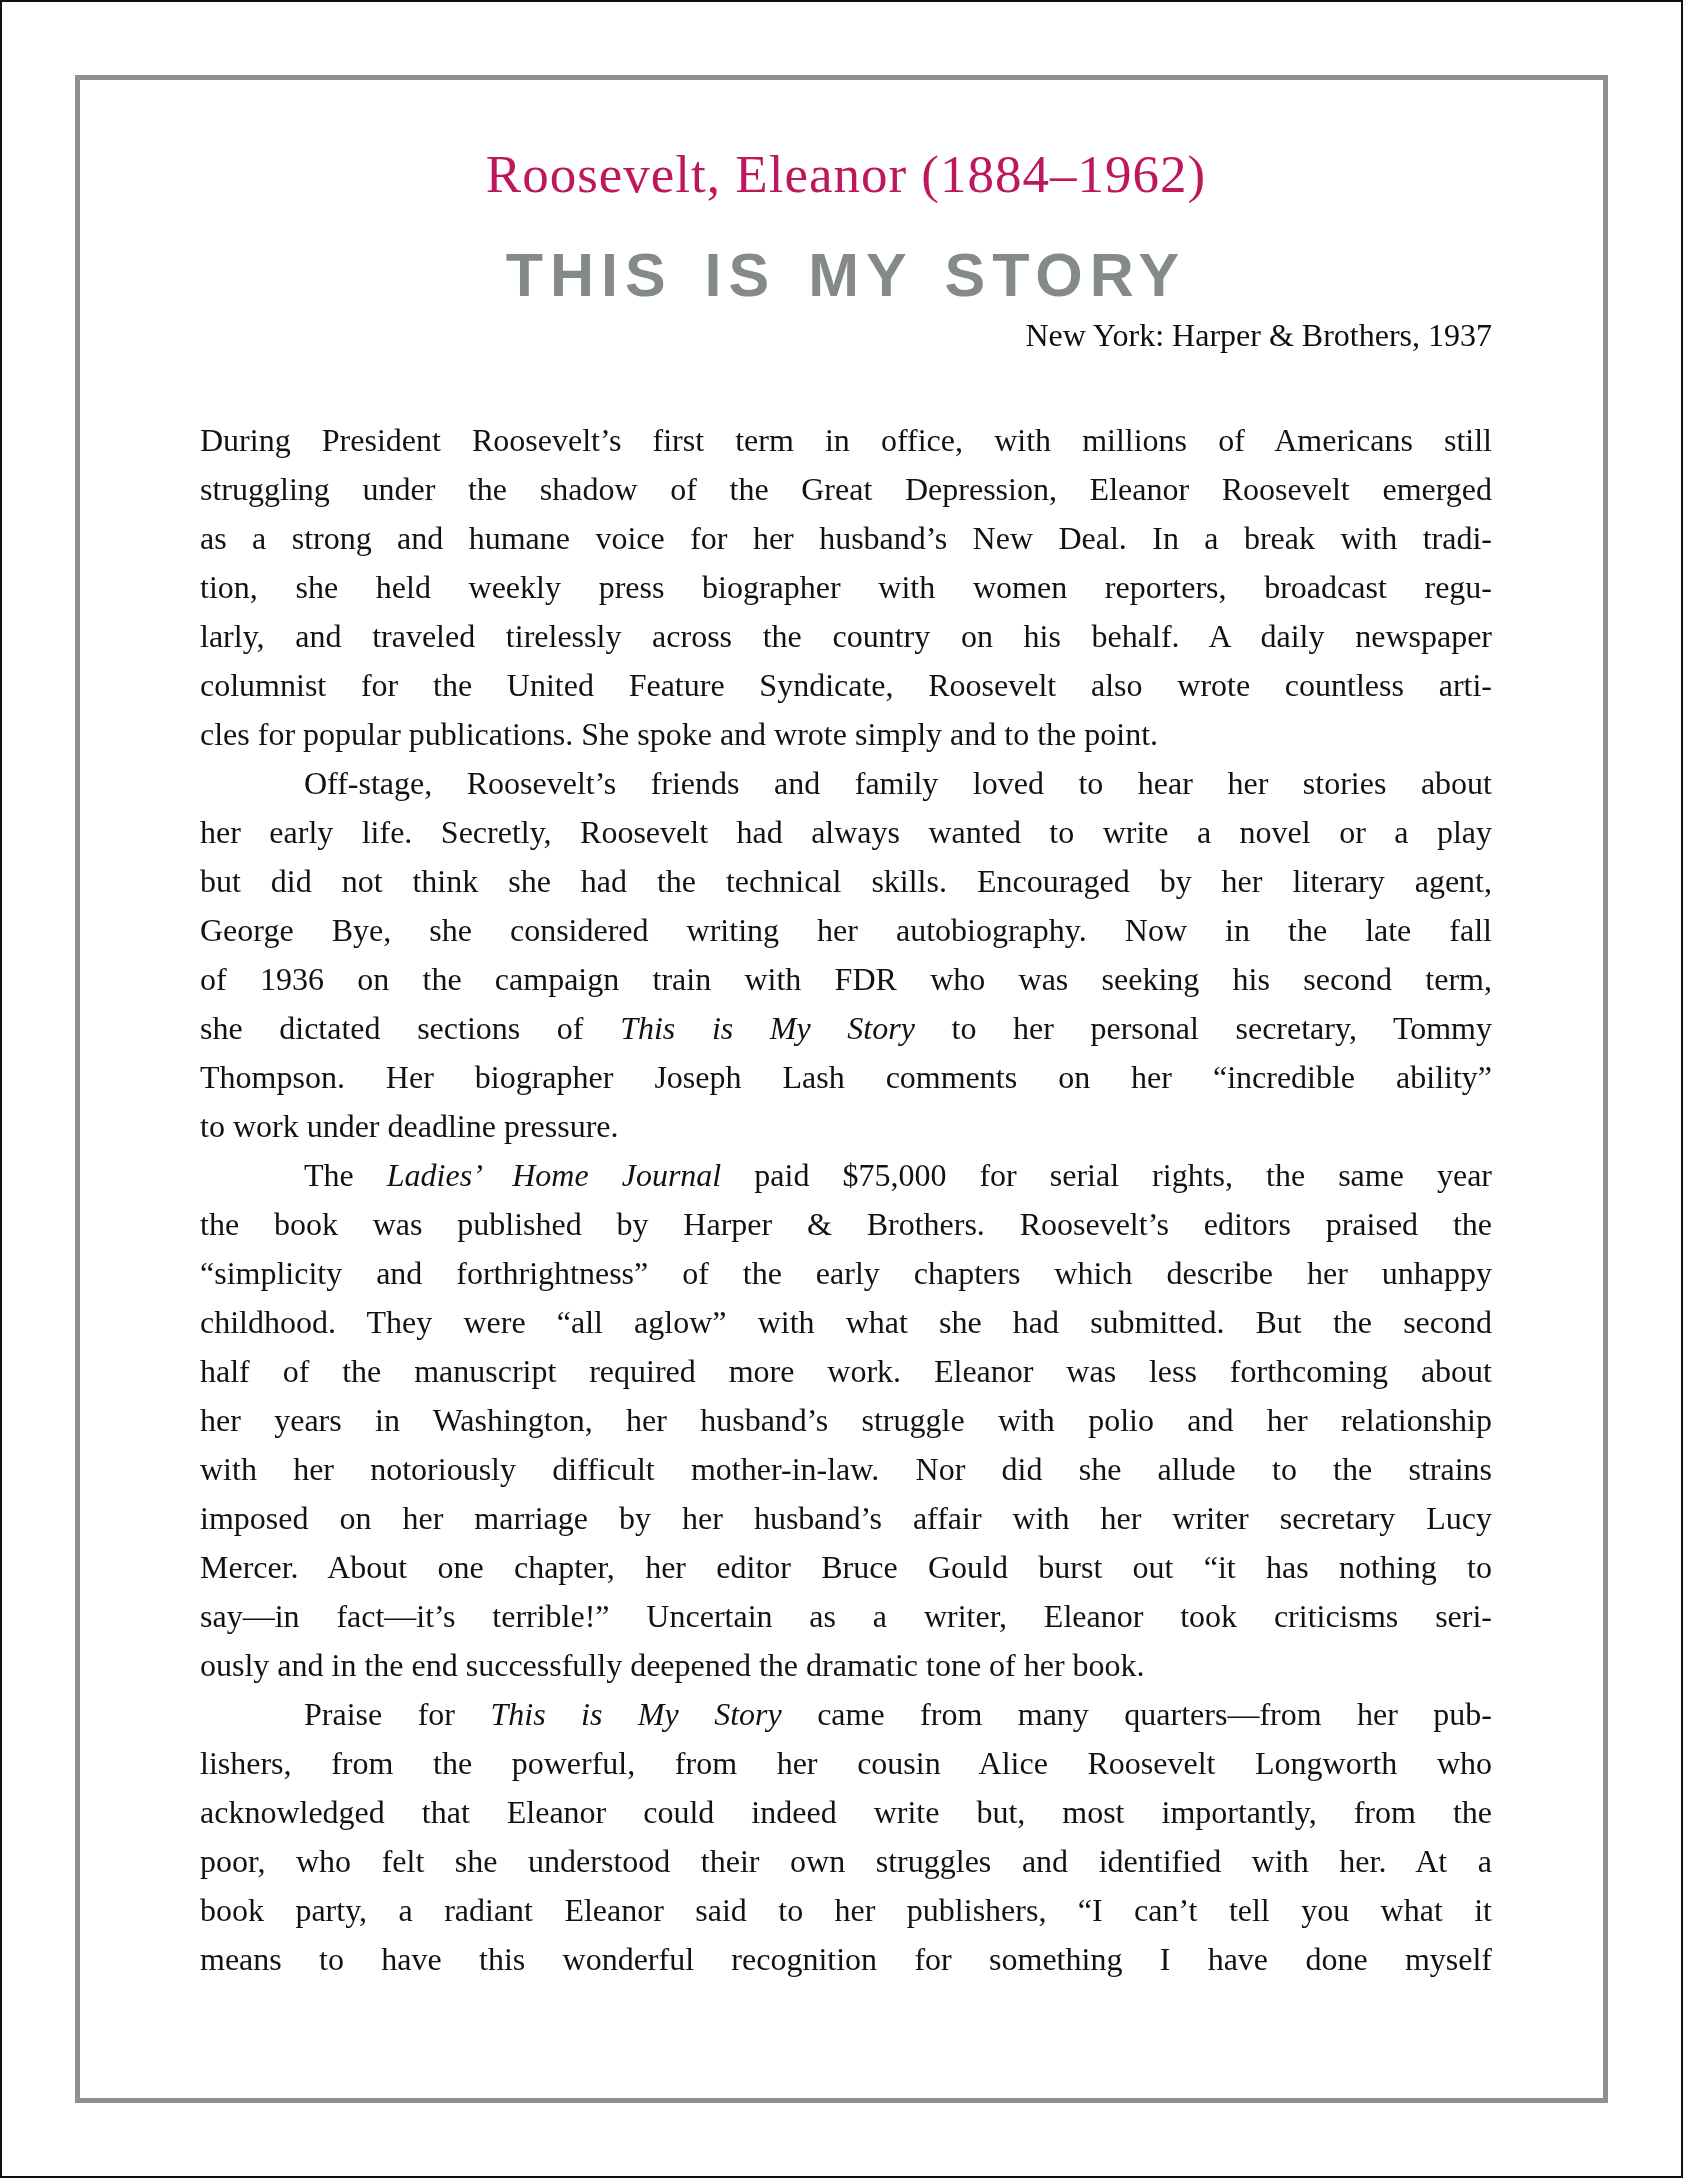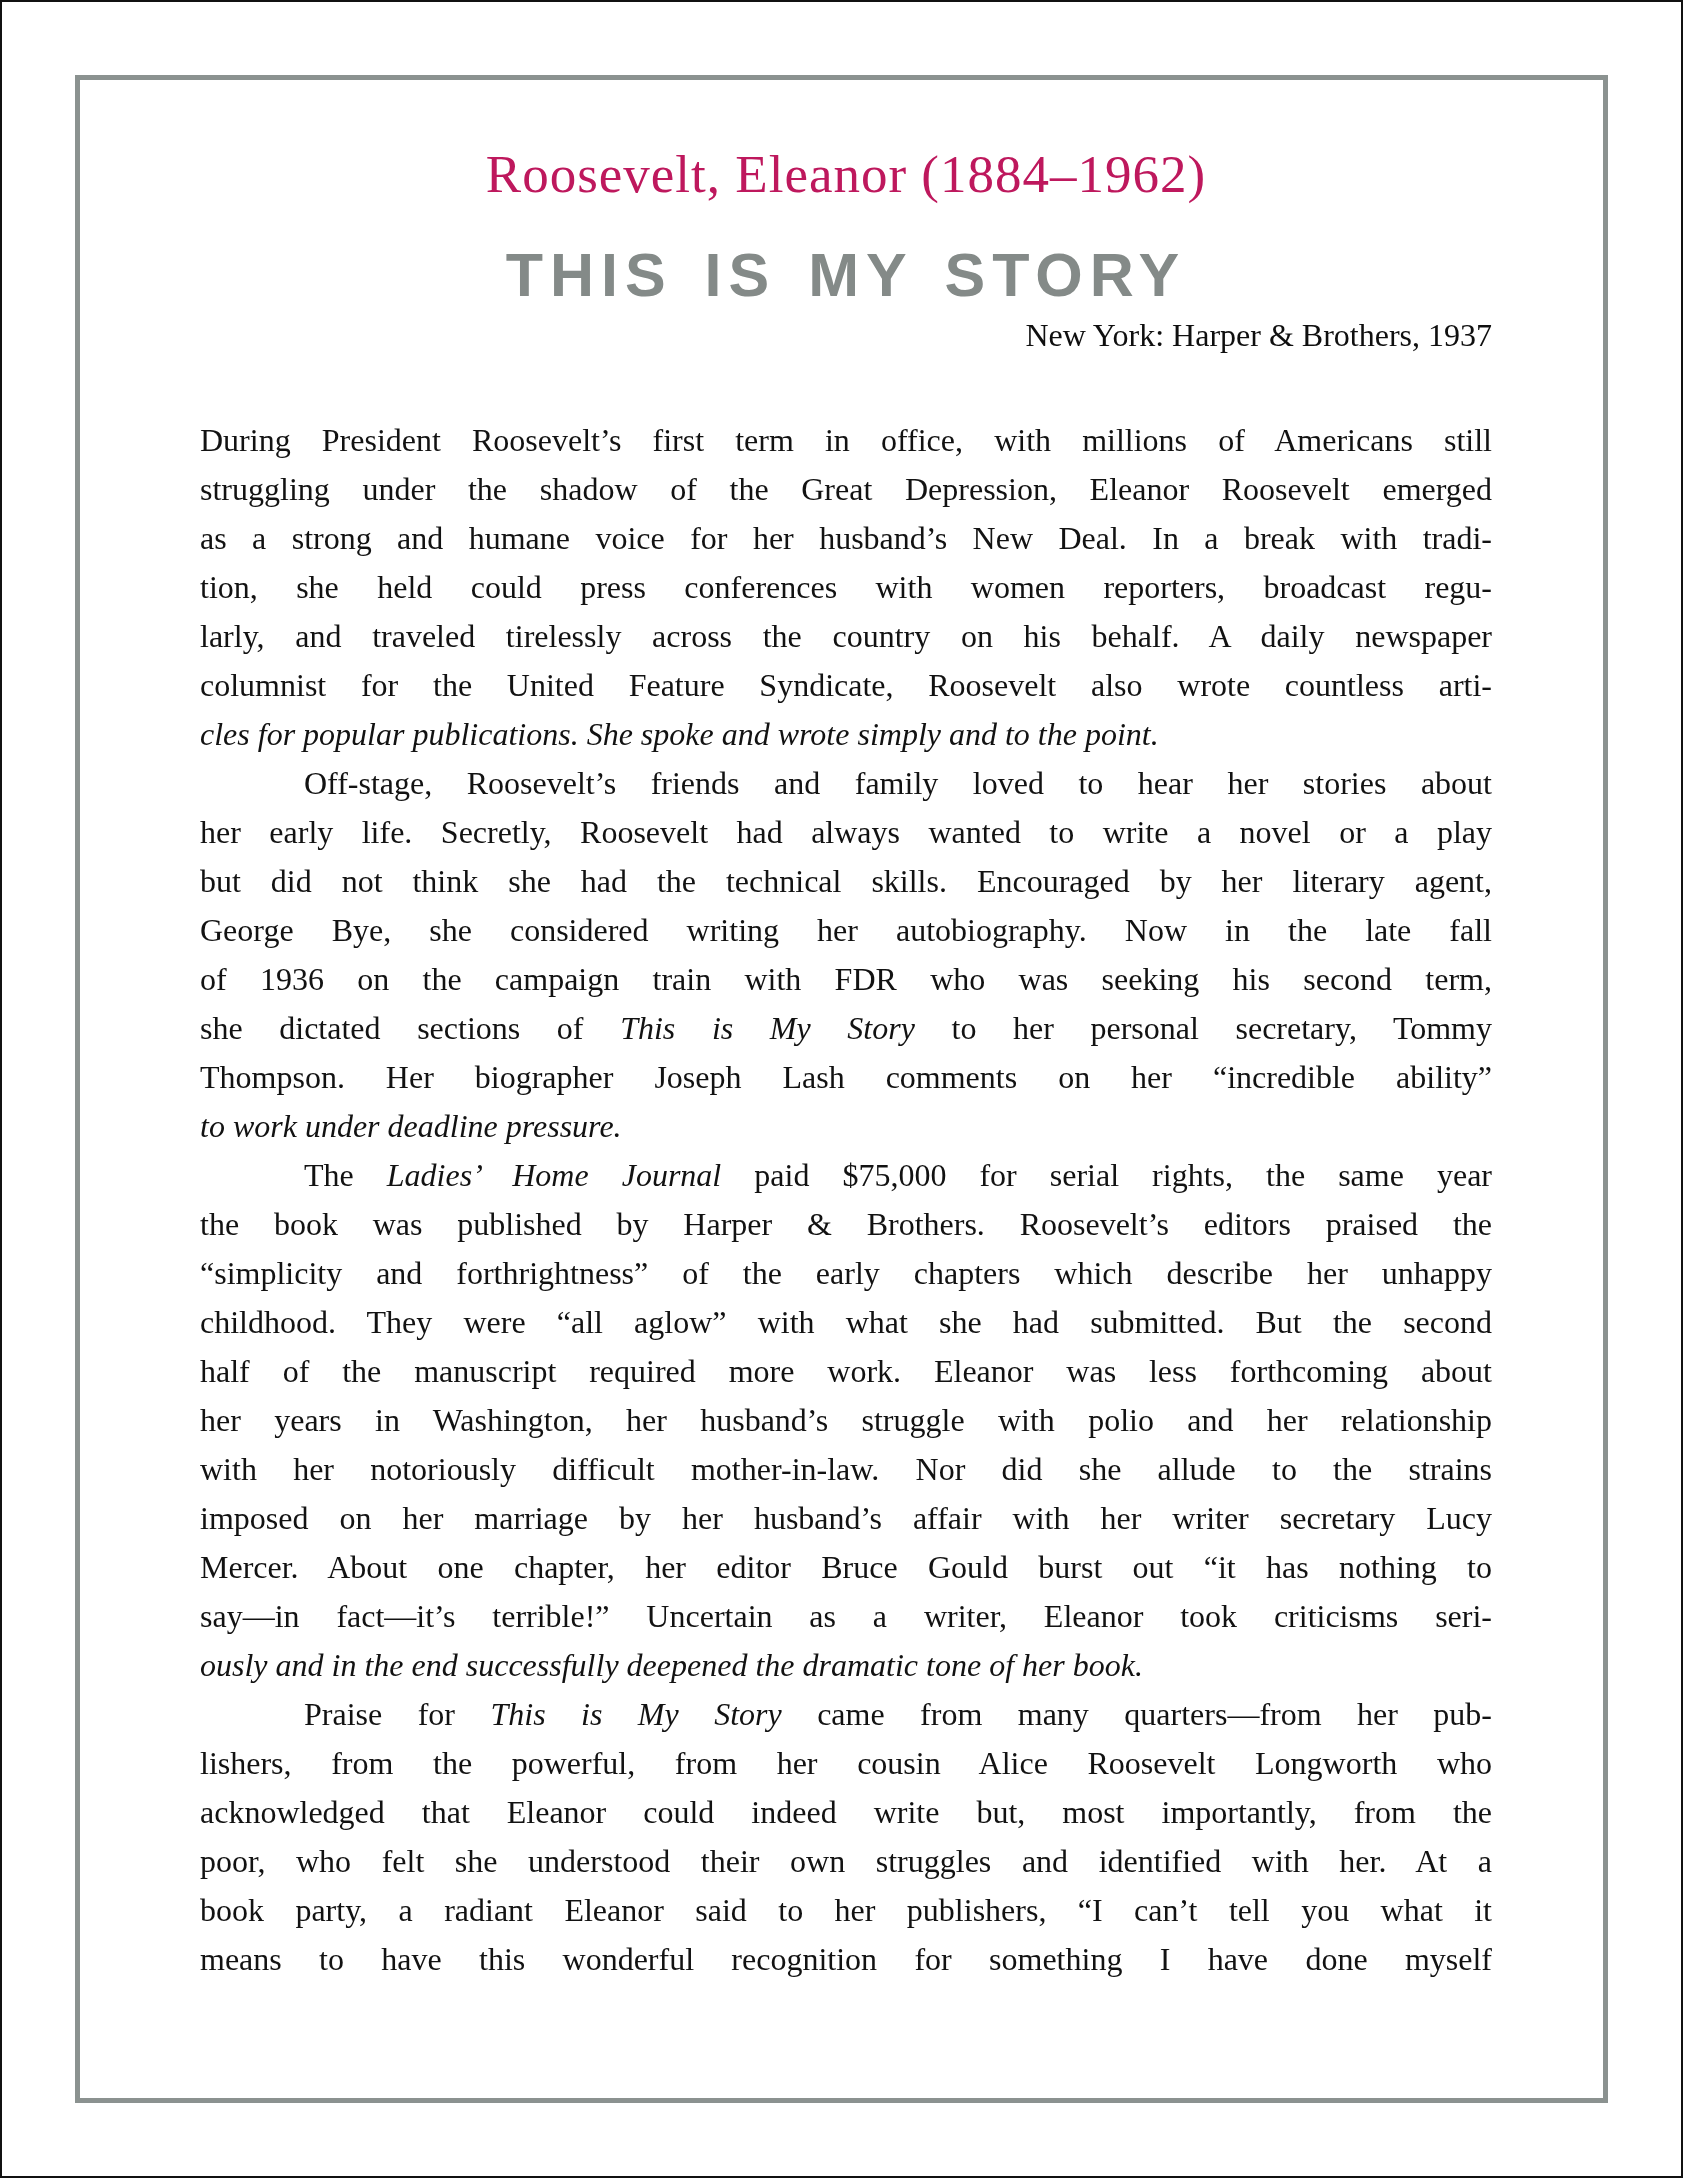--- a/index.html
+++ b/index.html
@@ -71,39 +71,39 @@
     font-size: 32px;
   }
   .para { margin: 0; }
   .line {
     height: 49px;
     line-height: 49px;
     text-align: justify;
     text-align-last: justify;
     overflow: hidden;
   }
-  .line.lastline { text-align-last: left; font-style: italic; }
+  .line.lastline { text-align-last: left; }
   .line.indent { text-indent: 104px; }
   .line i { font-style: italic; }
 </style>
 </head>
 <body style="--frame-color: #8b9290; --accent-color: #848a88; --text-color: #121212;">
 
 <div class="page-frame"></div>
 
 <div class="content">
   <div class="entry-heading">Roosevelt, Eleanor (1884–1962)</div>
   <div class="book-title">THIS IS MY STORY</div>
   <div class="imprint">New York: Harper &amp; Brothers, 1937</div>
   <div class="body-text">
       <div class="para">
         <div class="line"><span>During President Roosevelt’s first term in office, with millions of Americans still</span></div>
         <div class="line"><span>struggling under the shadow of the Great Depression, Eleanor Roosevelt emerged</span></div>
         <div class="line"><span>as a strong and humane voice for her husband’s New Deal. In a break with tradi-</span></div>
-        <div class="line"><span>tion, she held could press conferences with women reporters, broadcast regu-</span></div>
+        <div class="line"><span>tion, she held weekly press biographer with women reporters, broadcast regu-</span></div>
         <div class="line"><span>larly, and traveled tirelessly across the country on his behalf. A daily newspaper</span></div>
         <div class="line"><span>columnist for the United Feature Syndicate, Roosevelt also wrote countless arti-</span></div>
         <div class="line lastline"><span>cles for popular publications. She spoke and wrote simply and to the point.</span></div>
       </div>
       <div class="para">
         <div class="line indent"><span>Off-stage, Roosevelt’s friends and family loved to hear her stories about</span></div>
         <div class="line"><span>her early life. Secretly, Roosevelt had always wanted to write a novel or a play</span></div>
         <div class="line"><span>but did not think she had the technical skills. Encouraged by her literary agent,</span></div>
         <div class="line"><span>George Bye, she considered writing her autobiography. Now in the late fall</span></div>
         <div class="line"><span>of 1936 on the campaign train with FDR who was seeking his second term,</span></div>

